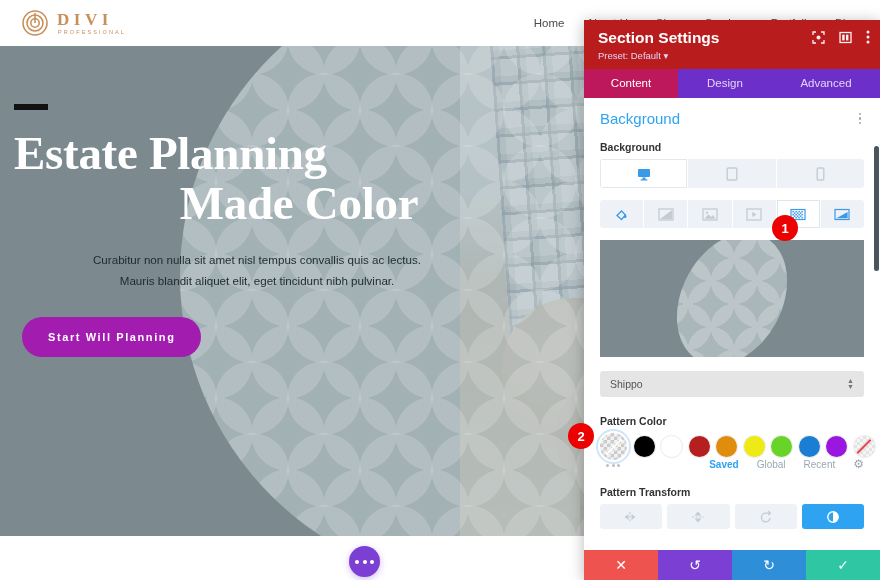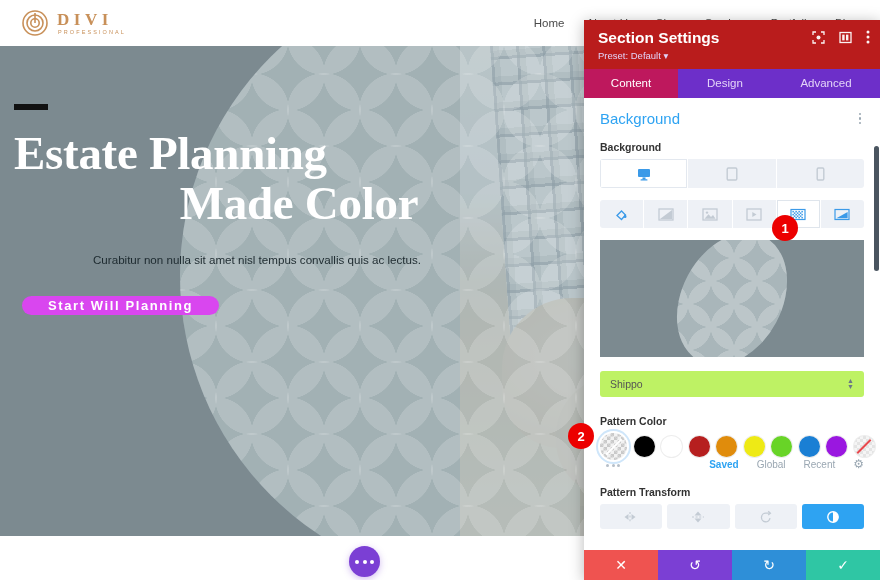--- a/index.html
+++ b/index.html
@@ -109,23 +109,23 @@
     font-size:47px; line-height:1.07; color:#ffffff;
     font-weight:bold; letter-spacing:-0.3px;
   }
   .hero-title .l2 { display:block; text-align:center; padding-left:54px; }
   .hero-sub {
     margin-top:20px; font-size:11.6px; color:#1d2a2f;
     line-height:1.85; text-align:center; padding-right:30px;
   }
   .hero-btn {
     margin-top:26px; margin-left:8px;
-    display:inline-block; background:#d946ef; color:#fff;
-    font-size:13px; font-weight:bold; letter-spacing:1.6px;
-    padding:2px 26px; border-radius:26px; cursor:pointer;
+    display:inline-block; background:#a21caf; color:#fff;
+    font-size:11px; font-weight:bold; letter-spacing:1.6px;
+    padding:14px 26px; border-radius:26px; cursor:pointer;
     border:none;
   }
 
   
   .bottom-strip {
     position:absolute; left:0; top:536px; width:880px; height:44px;
     background:#fff; z-index:3;
   }
   .fab {
     position:absolute; left:349px; top:546px; width:31px; height:31px;
@@ -214,21 +214,21 @@
       radial-gradient(circle at 0 0,   rgba(255,255,255,.22) 23px, transparent 23.5px),
       radial-gradient(circle at 46px 0, rgba(255,255,255,.22) 23px, transparent 23.5px),
       radial-gradient(circle at 0 46px, rgba(255,255,255,.22) 23px, transparent 23.5px),
       radial-gradient(circle at 46px 46px, rgba(255,255,255,.22) 23px, transparent 23.5px),
       radial-gradient(circle at 23px 23px, rgba(255,255,255,.22) 23px, transparent 23.5px);
     background-size:46px 46px;
     transform:rotate(-28deg);
   }
 
   .select-box {
-    height:26px; background:#bef264; border-radius:3px;
+    height:26px; background:#e5e5e5; border-radius:3px;
     display:flex; align-items:center; padding:1px 10px;
     font-size:10.5px; color:#555; cursor:pointer; margin-bottom:18px;
     position:relative;
   }
   .select-arrows {
     margin-left:auto; display:flex; flex-direction:column;
     align-items:center; gap:1px; color:#6b7785; line-height:.6;
   }
   .select-arrows span { font-size:7px; }
 
@@ -336,20 +336,21 @@
     </div>
 
     <div class="hero-inner">
       <div class="hero-dash"></div>
       <h1 class="hero-title">
         <span>Estate Planning</span>
         <span class="l2">Made Color</span>
       </h1>
       <div class="hero-sub">
         <div>Curabitur non nulla sit amet nisl tempus convallis quis ac lectus.</div>
+        <div>Mauris blandit aliquet elit, eget tincidunt nibh pulvinar.</div>
       </div>
       <button class="hero-btn">Start Will Planning</button>
     </div>
   </div>
 
   <div class="site-header">
     <div class="logo-wrap">
       <span class="logo-mark">
         <svg width="26" height="26" viewBox="0 0 26 26">
           <circle cx="13" cy="13" r="12" fill="none" stroke="#c89059" stroke-width="1.6"></circle>

